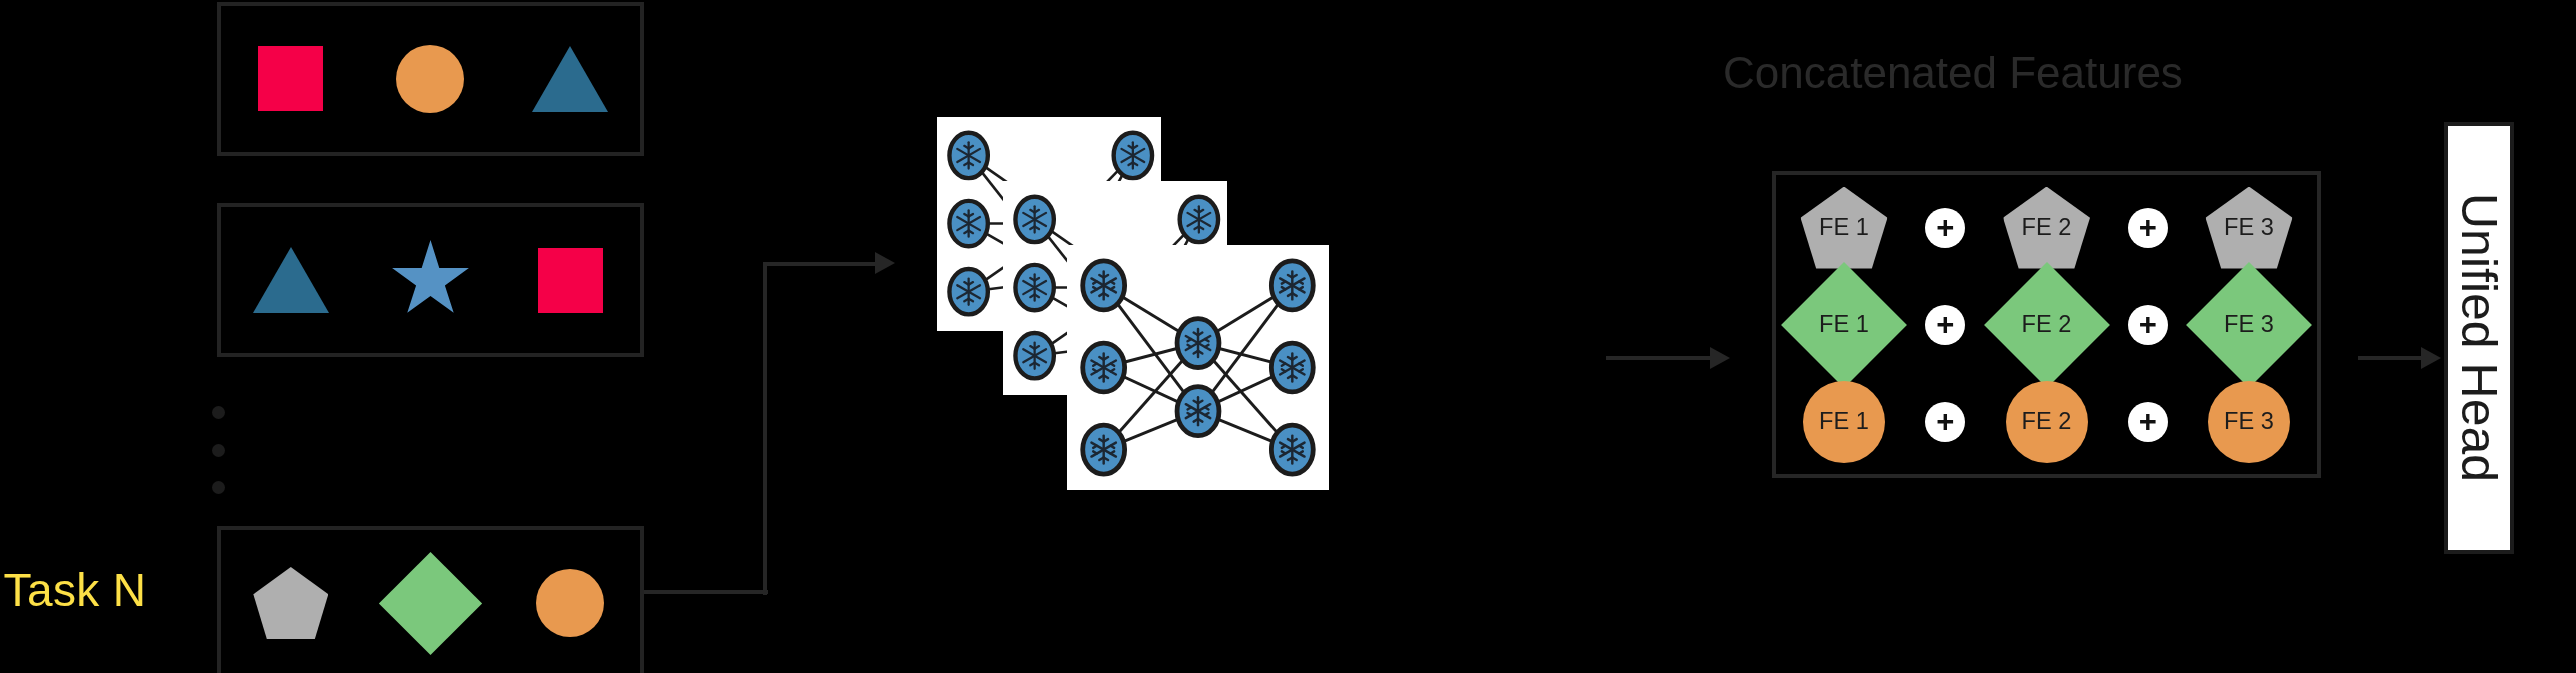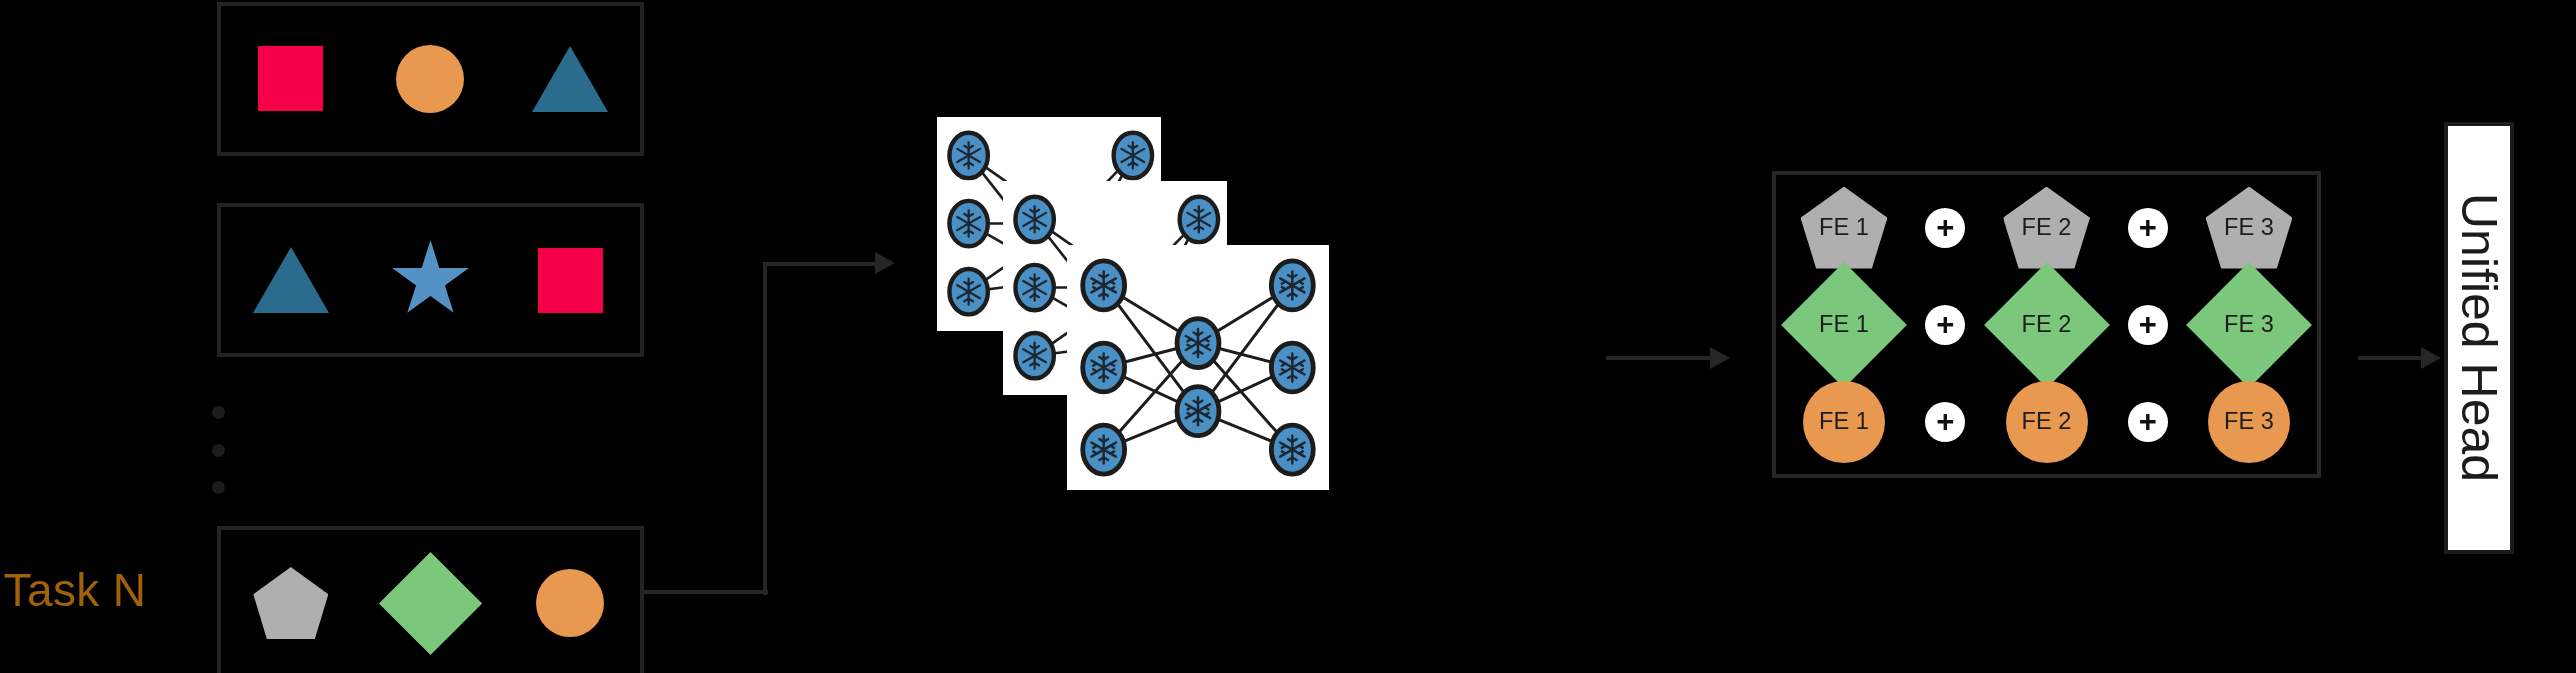--- a/index.html
+++ b/index.html
@@ -65,21 +65,21 @@
     width: 73px; height: 73px;
     transform: rotate(45deg);
   }
 
   
   #task-label {
     position: absolute;
     left: 3.5px;
     top: 563px;
     font-size: 46px;
-    color: #a16207;
+    color: #fde047;
     white-space: nowrap;
     letter-spacing: 0.4px;
   }
 
   
   .vdot {
     position: absolute;
     width: 13px; height: 13px;
     border-radius: 50%;
     background: #1c1c1c;
@@ -525,20 +525,21 @@
           <line x1="-12" y1="2" x2="-8" y2="4.5"></line>
             <line x1="12" y1="-2" x2="8" y2="-4.5"></line>
         </g>
       </g>
     </svg>
   </div>
 
   <div class="arrow-line" style="left:1606px; top:356px; width:108px;"></div>
   <div class="arrow-head" style="left:1710px; top:347px;"></div>
 
+  <div id="concat-title">Concatenated Features</div>
 
   <div id="concat-box">
 
     <div class="fe-row">
       <div class="fe-shape">
         <div class="fe-bg pentagon" style="background:#AFAFAF"></div>
         <span class="fe-text">FE 1</span>
       </div>
       <div class="plus-badge">+</div>
       <div class="fe-shape">

